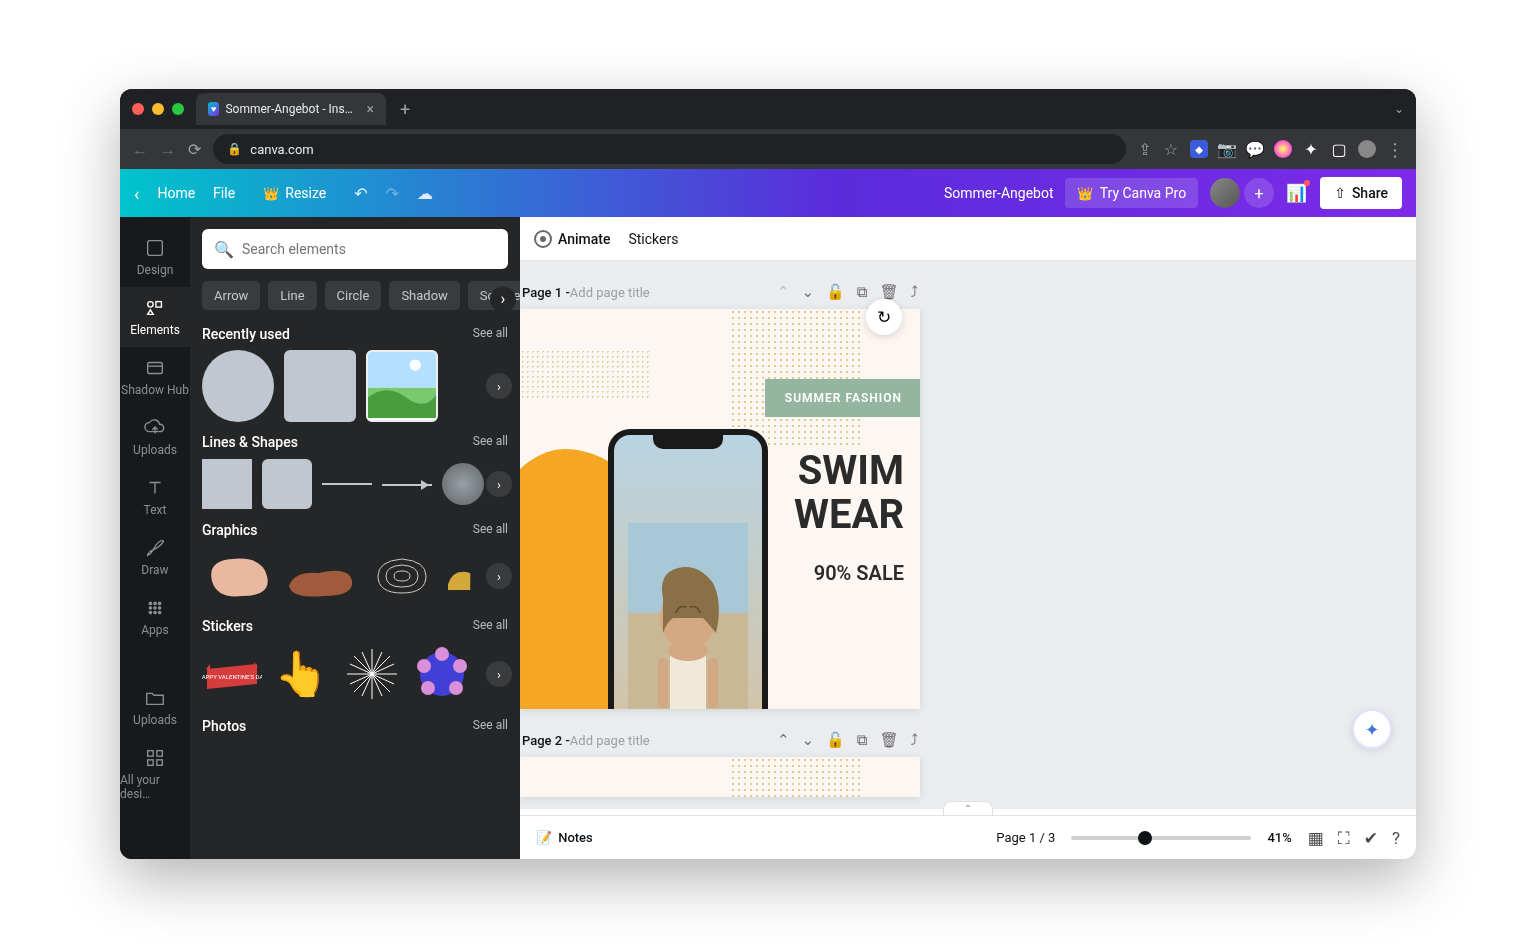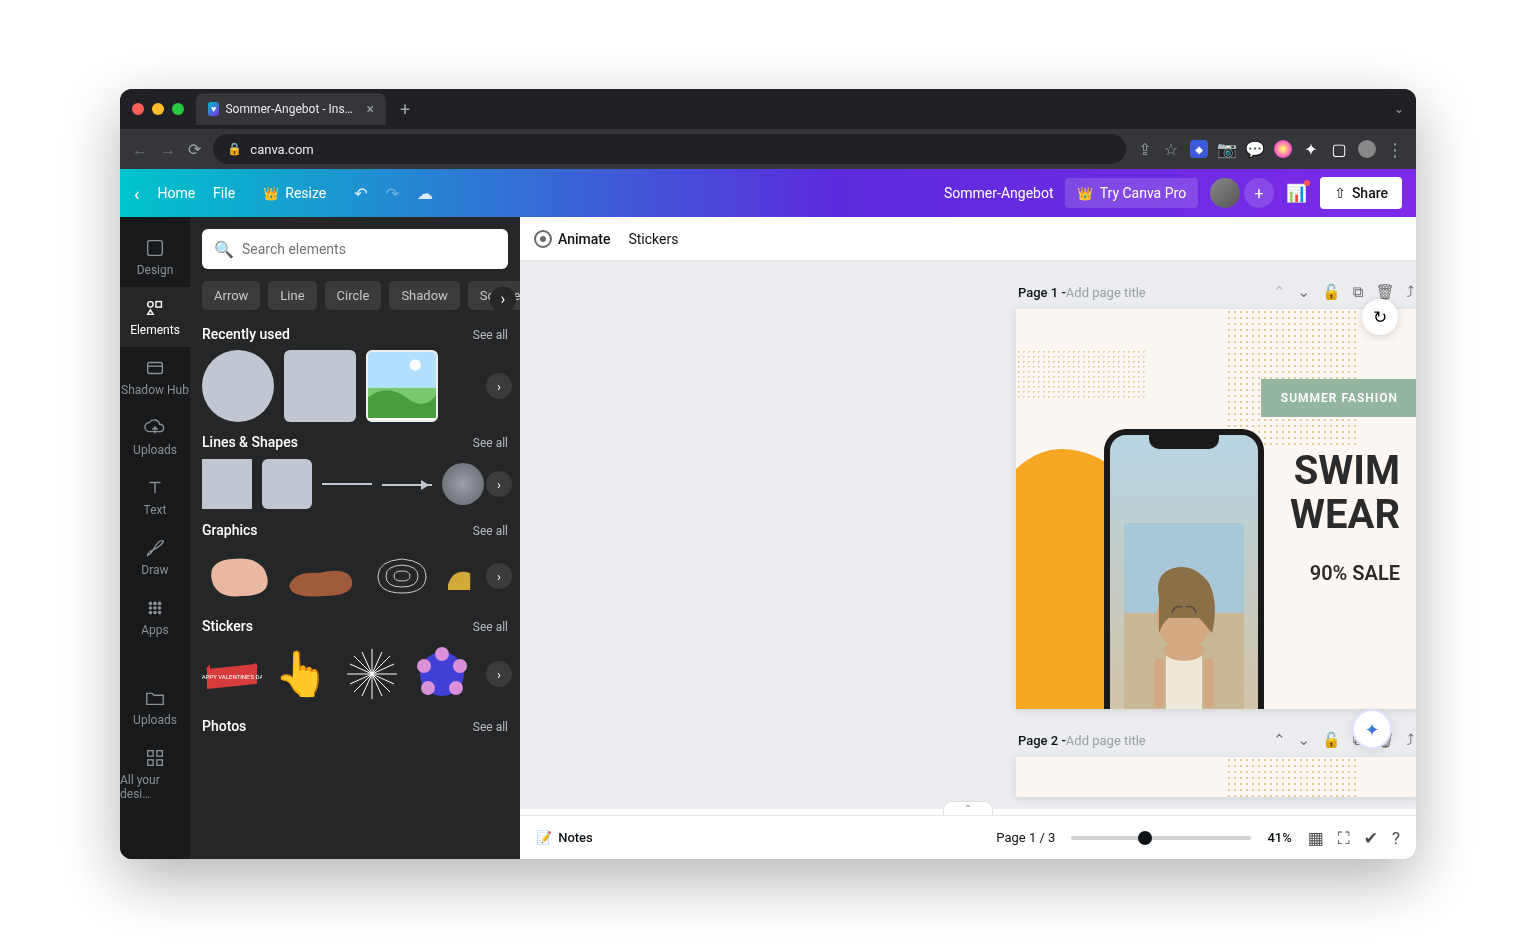--- a/index.html
+++ b/index.html
@@ -44,42 +44,42 @@
 .railitem.active{background:#252627;color:#fff}
 .railitem svg{width:22px;height:22px}
 .panel{width:330px;background:#252627;display:flex;flex-direction:column;color:#fff;overflow:hidden;position:relative}
 .searchwrap{padding:12px}
 .searchbox{background:#fff;border-radius:6px;height:40px;display:flex;align-items:center;padding:0 12px;color:#424a53}
 .searchbox input{border:none;outline:none;flex:1;font-size:14px;background:transparent}
 .tagrow{display:flex;gap:8px;padding:0 12px 12px;overflow:hidden;position:relative}
 .tag{background:#3a3b3d;color:#c5c7c9;padding:7px 12px;border-radius:5px;font-size:13px;white-space:nowrap}
 .tagchev{position:absolute;right:4px;top:50%;transform:translateY(-60%);width:26px;height:26px;background:#252627;display:flex;align-items:center;justify-content:center;border-radius:50%;color:#fff}
 .section{padding:4px 12px 8px}
-.sechead{display:flex;justify-content:space-between;align-items:flex-end;margin-bottom:8px}
+.sechead{display:flex;justify-content:space-between;align-items:flex-start;margin-bottom:8px}
 .sechead h4{font-size:14px;font-weight:500}
 .seeall{color:#b8bbbf;font-size:12px}
 .thumbrow{display:flex;gap:10px;align-items:center;position:relative;height:72px}
 .thumb{width:72px;height:72px;background:#c1c7d0;border-radius:6px;flex-shrink:0}
 .thumb.circle{border-radius:50%}
 .thumb.img{background:#fff;display:flex;align-items:flex-end;justify-content:center;overflow:hidden;border:2px solid #eee}
 .rowchev{position:absolute;right:-4px;top:50%;transform:translateY(-50%);width:26px;height:26px;background:#3a3b3d;border-radius:50%;display:flex;align-items:center;justify-content:center;color:#fff;font-size:13px}
 .shape{width:50px;height:50px;background:#c1c7d0;border-radius:6px;flex-shrink:0}
 .line{width:50px;height:2px;background:#c1c7d0;flex-shrink:0}
 .arrowln{width:50px;position:relative;flex-shrink:0}
 .arrowln::after{content:'';position:absolute;width:50px;height:2px;background:#c1c7d0;top:0}
 .arrowln::before{content:'';position:absolute;right:-2px;top:-4px;border:5px solid transparent;border-left:8px solid #c1c7d0}
 .blob{width:72px;height:50px;flex-shrink:0}
 .sticker{width:60px;height:60px;flex-shrink:0;display:flex;align-items:center;justify-content:center}
 .paneltoggle{position:absolute;right:-10px;top:50%;transform:translateY(-50%);width:14px;height:60px;background:#252627;border-radius:0 10px 10px 0;display:flex;align-items:center;justify-content:center;color:#888;font-size:10px}
 .canvas{flex:1;background:#fff;display:flex;flex-direction:column;min-width:0}
 .cvtop{height:44px;border-bottom:1px solid #e5e5e5;display:flex;align-items:center;padding:0 14px;gap:18px;color:#0d1216;font-size:14px}
 .animbtn{display:flex;align-items:center;gap:6px;font-weight:500}
 .cvcircle{width:18px;height:18px;border:2px solid #6b6b6b;border-radius:50%;position:relative}
 .cvcircle::after{content:'';position:absolute;width:6px;height:6px;background:#6b6b6b;border-radius:50%;top:4px;left:4px}
-.scrollarea{flex:1;background:#ebecf0;overflow:auto;padding:20px 0;display:flex;flex-direction:column;align-items:flex-end;gap:20px;position:relative}
+.scrollarea{flex:1;background:#ebecf0;overflow:auto;padding:20px 0;display:flex;flex-direction:column;align-items:flex-start;gap:20px;position:relative}
 .pagewrap{width:400px}
 .pghead{display:flex;align-items:center;padding:2px 2px 8px;color:#6b6b6b;font-size:13px}
 .pghead .title{color:#0d1216;font-weight:500}
 .pgtools{margin-left:auto;display:flex;gap:12px;align-items:center;color:#6b6b6b}
 .pgtools span{cursor:pointer;font-size:15px}
 .insta{width:400px;height:400px;background:#fdf7f3;position:relative;overflow:hidden;box-shadow:0 2px 8px rgba(0,0,0,.1)}
 .orangeblob{position:absolute;left:-50px;top:140px;width:190px;height:280px;background:#f5a623;border-radius:50% 50% 50% 50% / 60% 40% 60% 40%}
 .dots1{position:absolute;right:60px;top:0;width:130px;height:140px;background-image:radial-gradient(#d4b86a 1px,transparent 1px);background-size:6px 6px;opacity:.7}
 .dots2{position:absolute;left:-20px;top:40px;width:150px;height:50px;background-image:radial-gradient(#d4b86a 1px,transparent 1px);background-size:5px 5px;opacity:.6}
 .greentag{position:absolute;right:-2px;top:70px;background:#94b5a0;color:#fff;padding:12px 20px;font-size:12px;font-weight:600;letter-spacing:1px}

